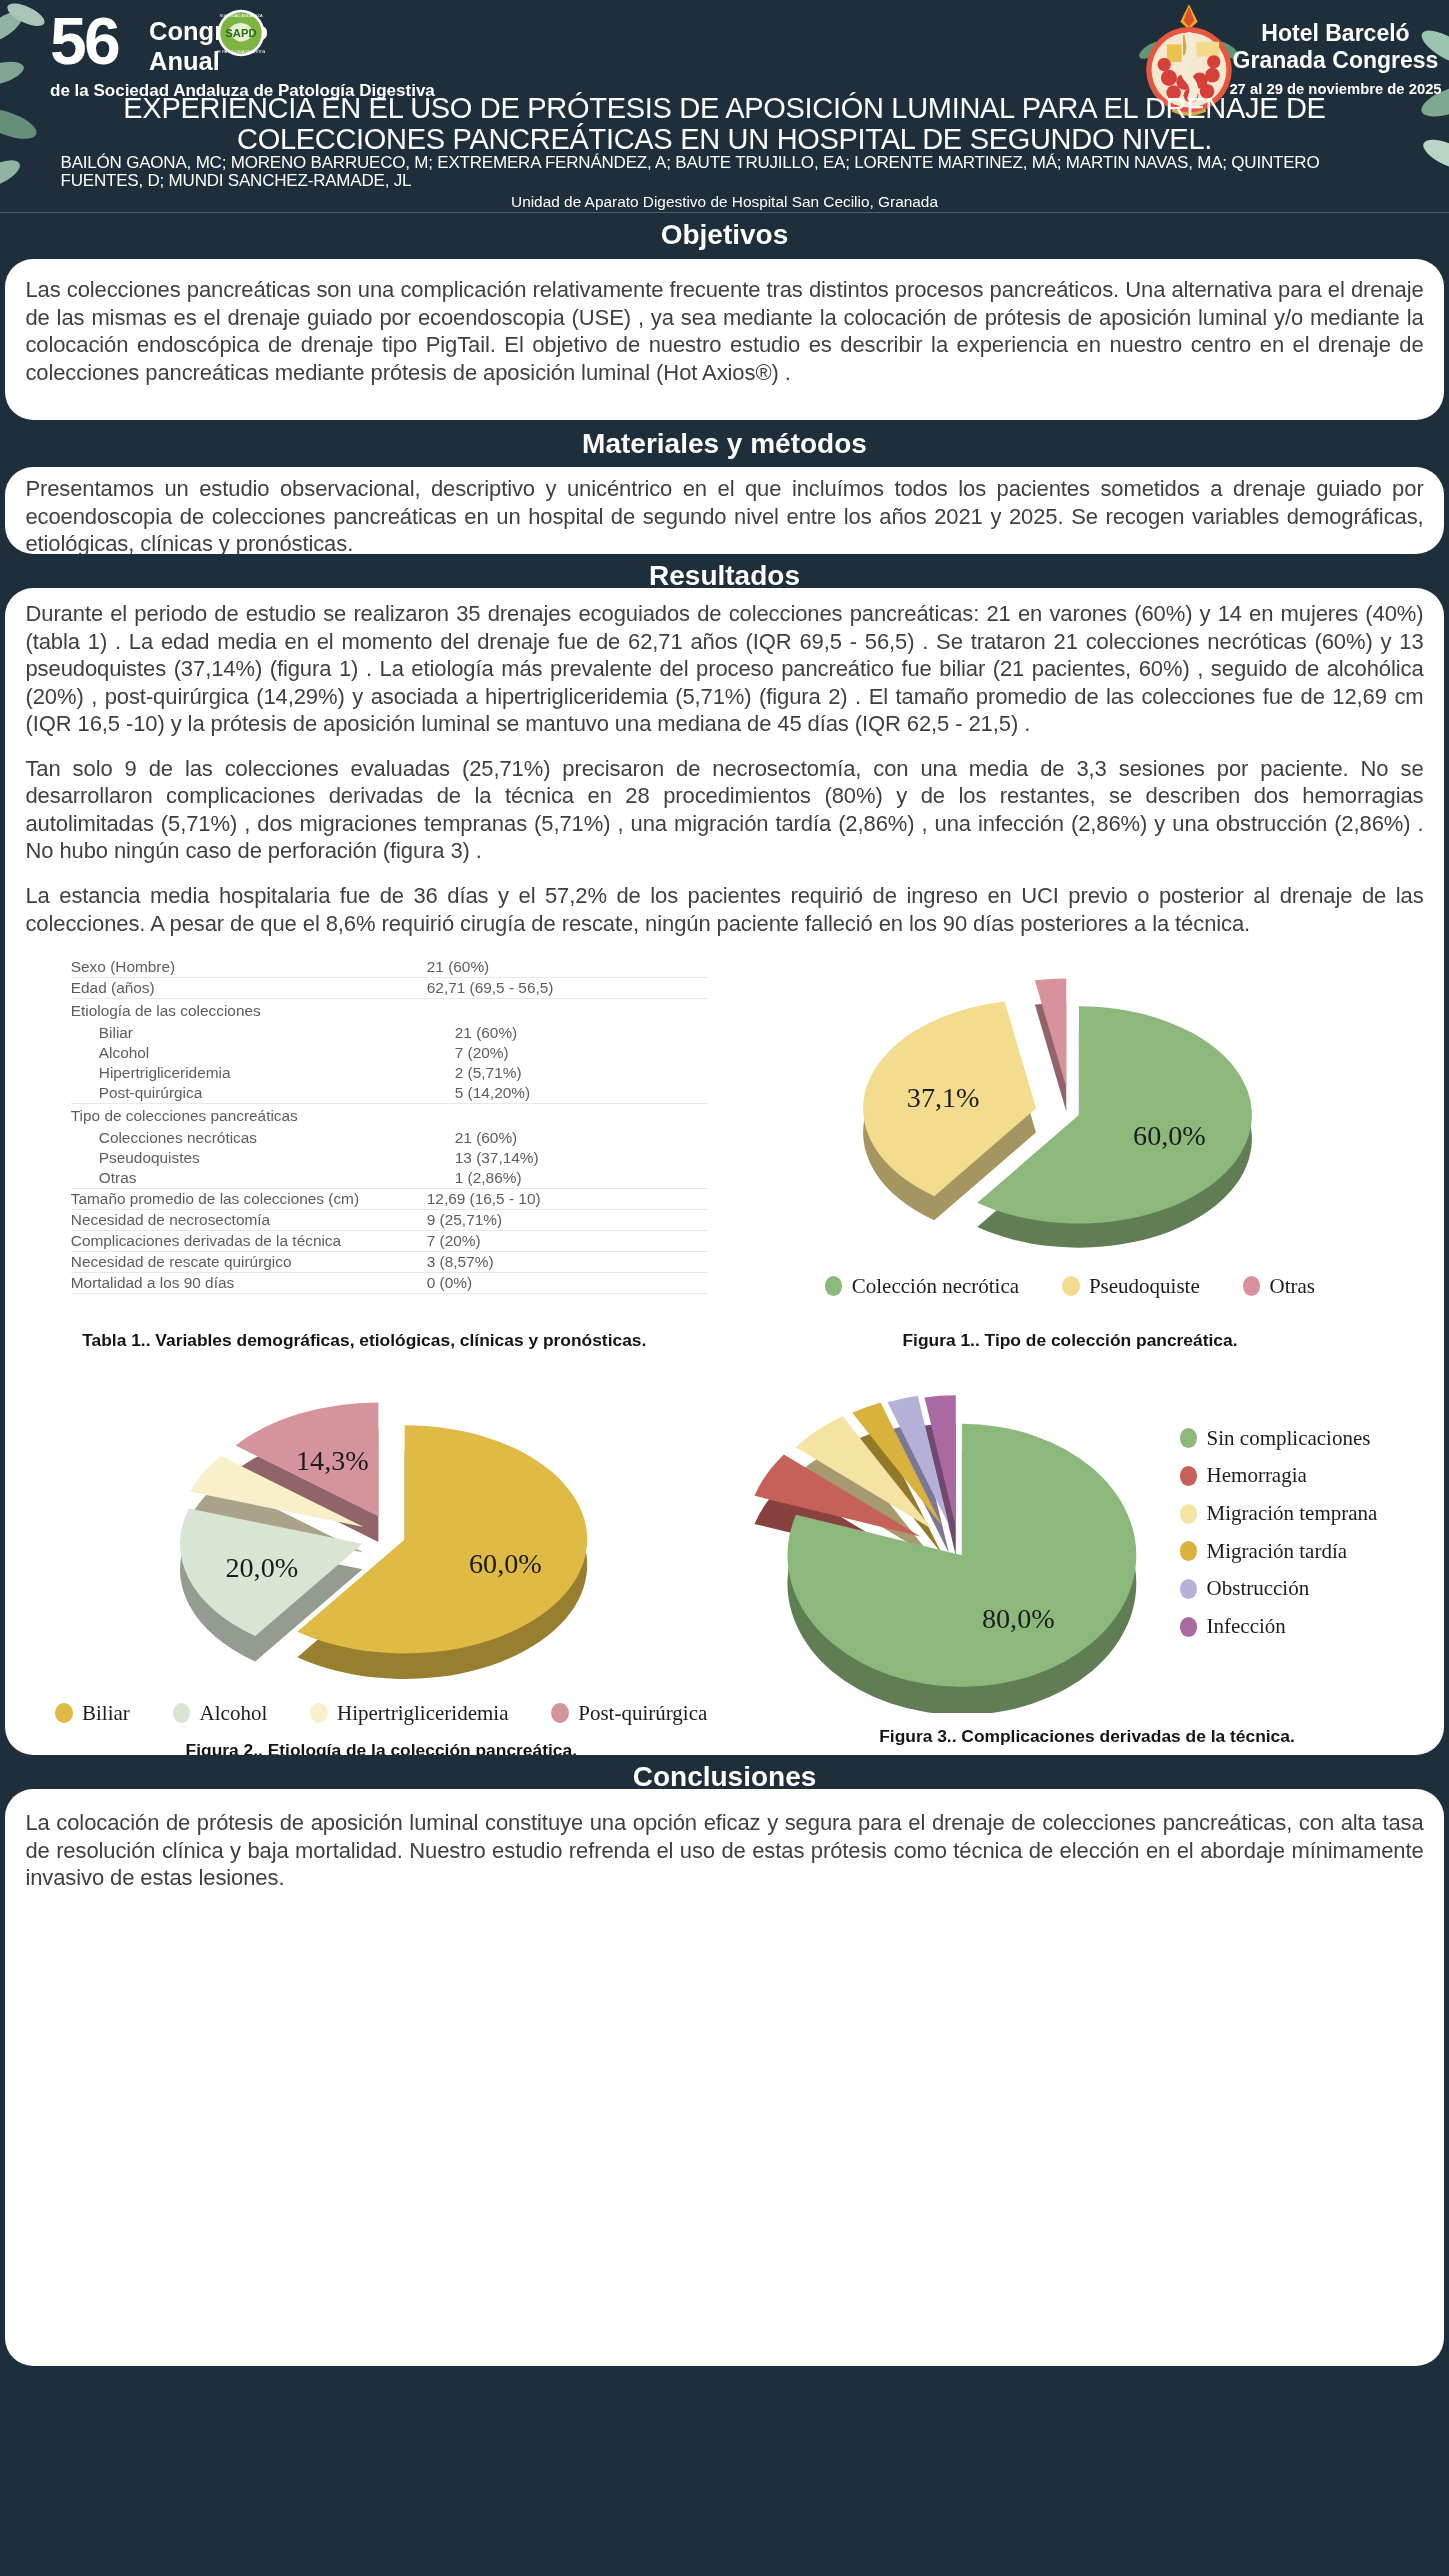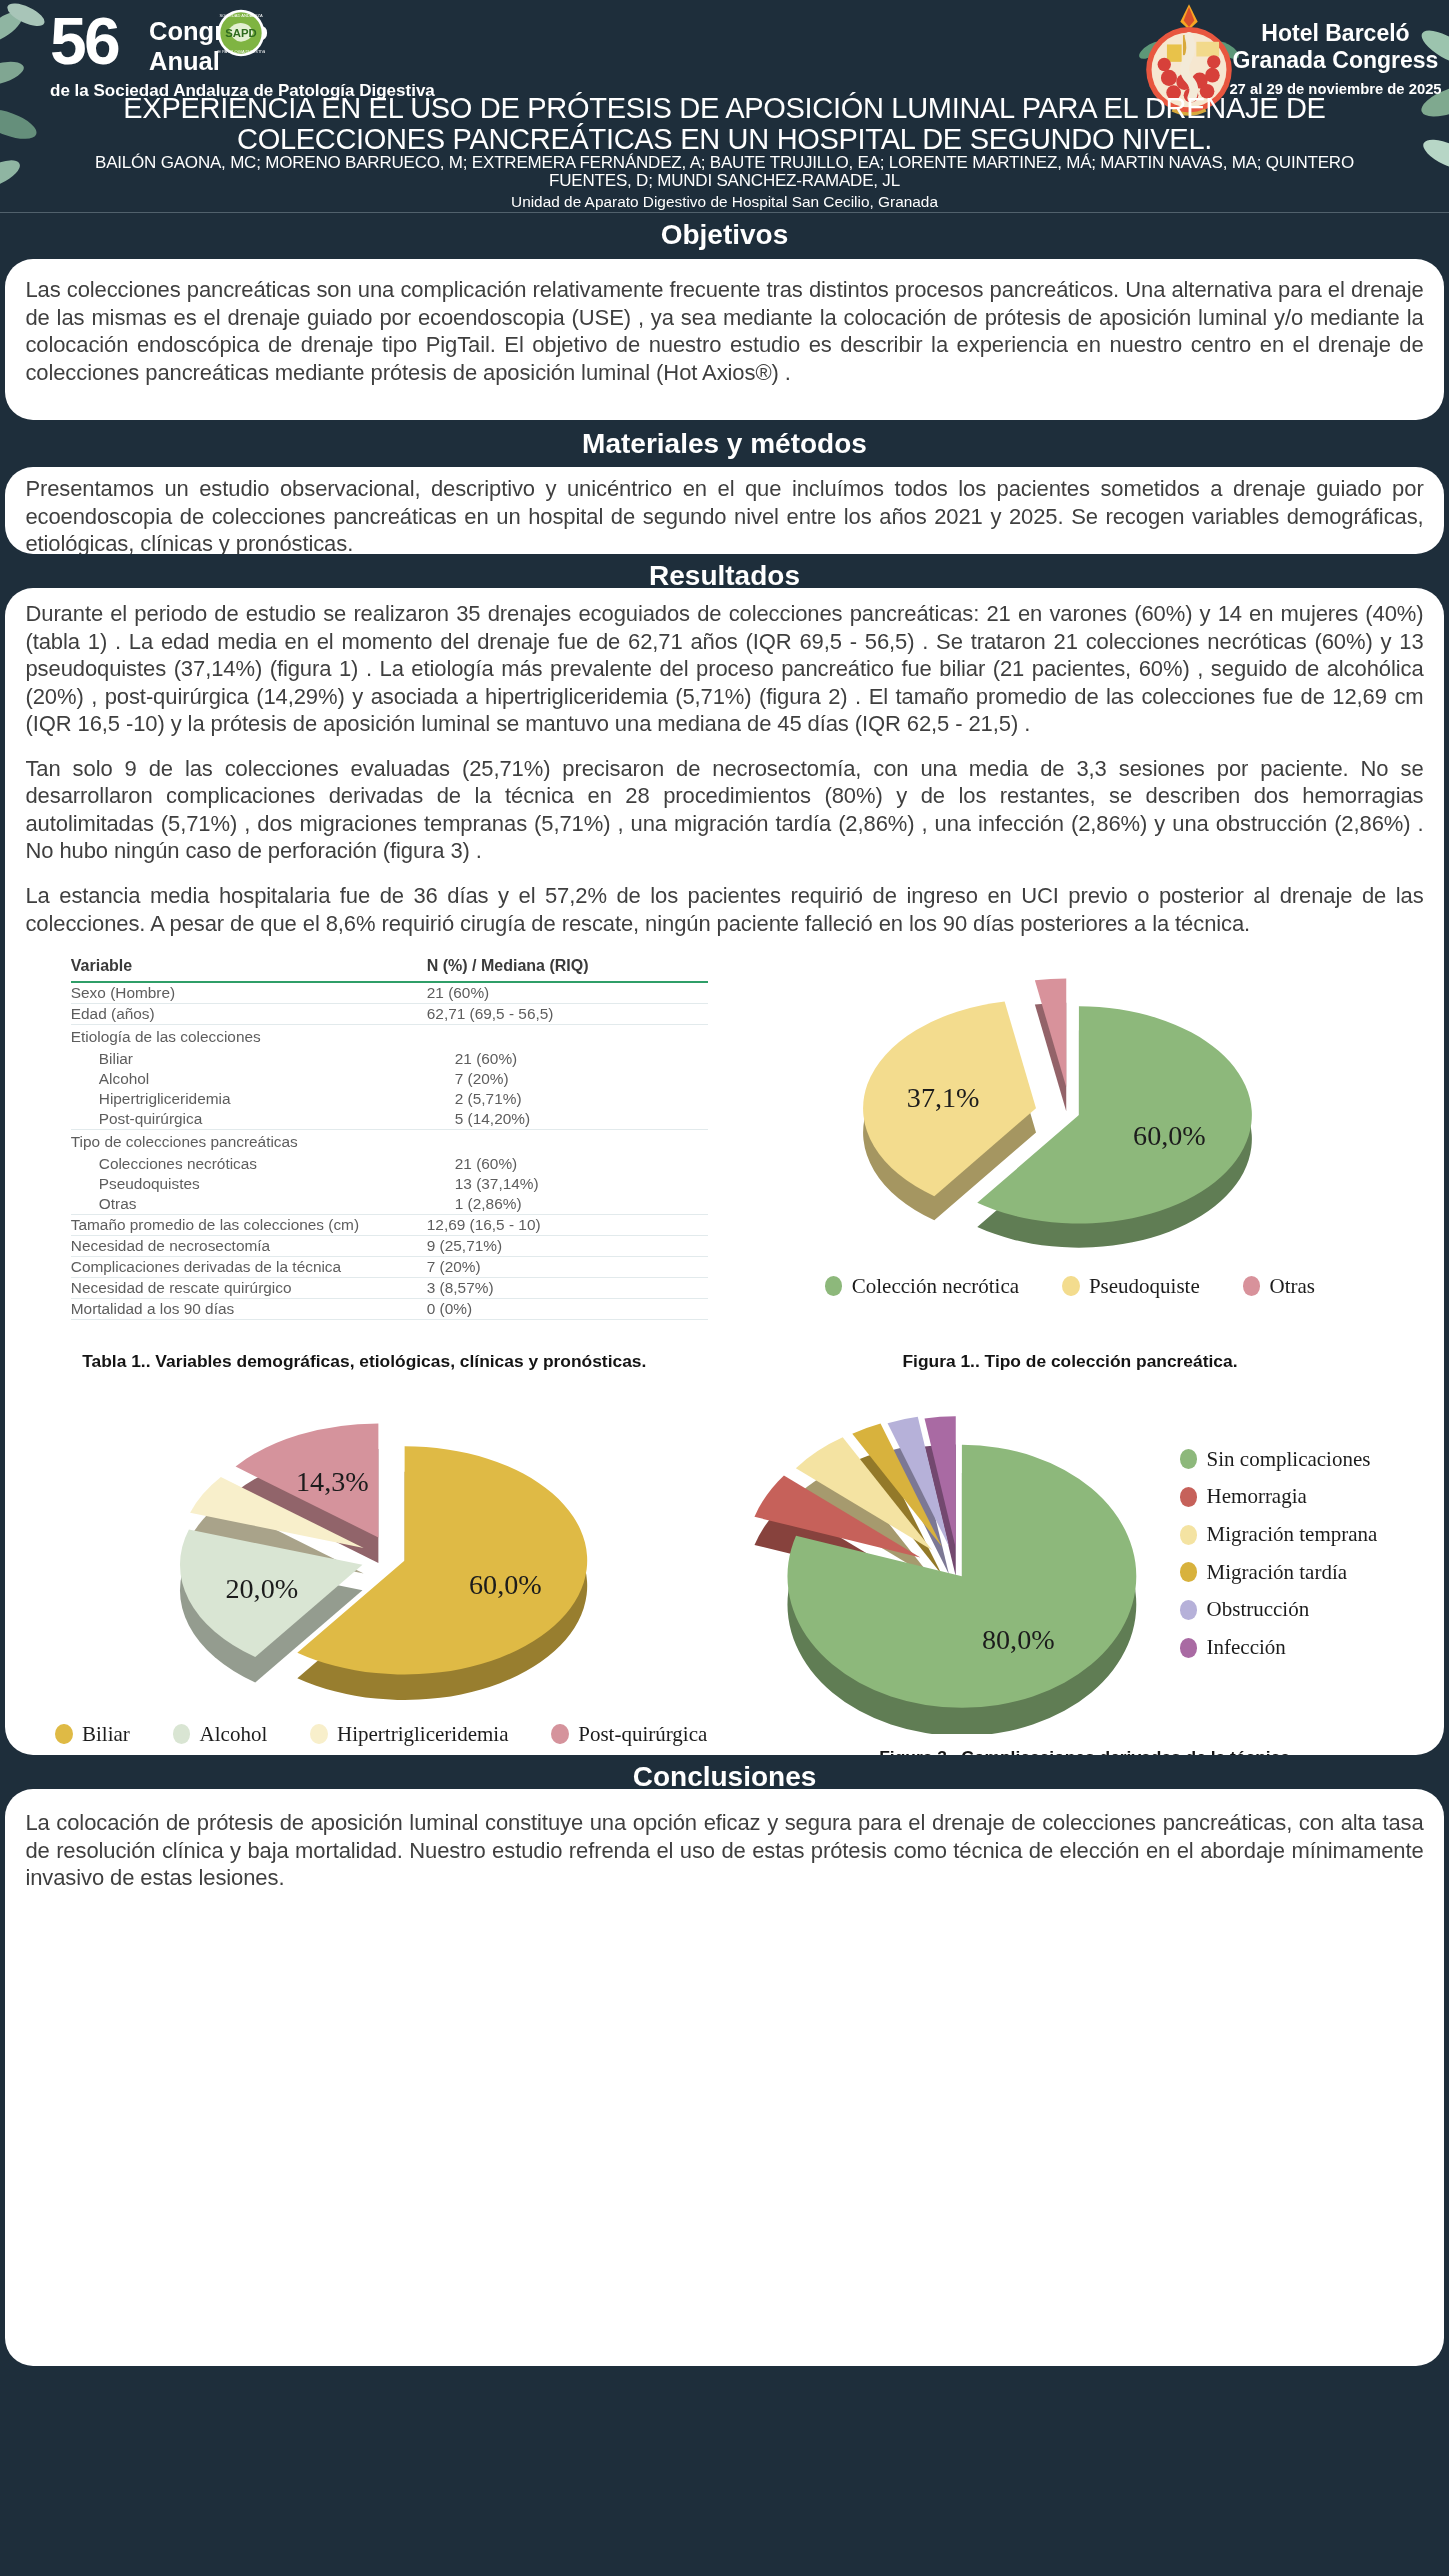--- a/index.html
+++ b/index.html
@@ -11,21 +11,21 @@
   .congreso{position:absolute;left:149px;top:17.4px;font-size:25.5px;line-height:29.5px;font-weight:bold;color:#fff;}
   .hdr-sub{position:absolute;left:50px;top:81px;font-size:17px;font-weight:bold;color:#fff;}
   .sapd{position:absolute;left:217px;top:9.4px;width:48px;height:48px;}
   .venue{position:absolute;left:1228px;top:20px;width:215px;text-align:center;color:#fff;}
   .venue .v1{font-size:23px;line-height:27px;font-weight:bold;}
   .venue .vd{font-size:14.8px;font-weight:bold;margin-top:6.7px;}
   .pome{position:absolute;left:1132px;top:2.7px;}
   .leafL{position:absolute;left:-9.4px;top:0;}
   .leafR{position:absolute;right:-6.7px;top:6.7px;}
   .title{position:absolute;top:93px;left:50%;transform:translateX(-50%);width:1369px;text-align:center;color:#fff;font-size:29px;line-height:31px;font-weight:400;letter-spacing:-0.3px;}
-  .authors{position:absolute;top:154px;left:50%;transform:translateX(-50%);width:1328px;text-align:center;color:#fff;font-size:17px;line-height:18px;letter-spacing:-0.2px;}
+  .authors{position:absolute;top:154px;left:50%;transform:translateX(-50%);width:1328px;text-align:left;color:#fff;font-size:17px;line-height:18px;letter-spacing:-0.2px;}
   .affil{position:absolute;top:193px;left:0;right:0;text-align:center;color:#fff;font-size:15.4px;}
 
   
   .sec-bar{background:#1e2e3b;color:#fff;text-align:center;font-weight:bold;box-sizing:border-box;}
   .bar70{height:47px;line-height:47px;font-size:28px;}
   .bar64{height:34px;line-height:43px;font-size:28px;}
   #bar-objetivos{border-top:1.3px solid #51616c;line-height:44px;}
   .panel{margin:0 5.4px;background:#ffffff;overflow:hidden;box-sizing:border-box;border-radius:28px;}
   .body-text{color:#3f3f3f;font-size:22px;line-height:27.5px;text-align:justify;letter-spacing:-0.1px;}
   #panel-objetivos{height:161px;padding:17.4px 20px 0;}
@@ -156,24 +156,20 @@
 
 <div class="sec-bar bar64">Resultados</div>
 <div id="panel-resultados" class="panel">
   <div id="res-p1" class="body-text">Durante el periodo de estudio se realizaron 35 drenajes ecoguiados de colecciones pancreáticas: 21 en varones (60%) y 14 en mujeres (40%) (tabla 1) . La edad media en el momento del drenaje fue de 62,71 años (IQR 69,5 - 56,5) . Se trataron 21 colecciones necróticas (60%) y 13 pseudoquistes (37,14%) (figura 1) . La etiología más prevalente del proceso pancreático fue biliar (21 pacientes, 60%) , seguido de alcohólica (20%) , post-quirúrgica (14,29%) y asociada a hipertrigliceridemia (5,71%) (figura 2) . El tamaño promedio de las colecciones fue de 12,69 cm (IQR 16,5 -10) y la prótesis de aposición luminal se mantuvo una mediana de 45 días (IQR 62,5 - 21,5) .</div>
   <div id="res-p2" class="body-text">Tan solo 9 de las colecciones evaluadas (25,71%) precisaron de necrosectomía, con una media de 3,3 sesiones por paciente. No se desarrollaron complicaciones derivadas de la técnica en 28 procedimientos (80%) y de los restantes, se describen dos hemorragias autolimitadas (5,71%) , dos migraciones tempranas (5,71%) , una migración tardía (2,86%) , una infección (2,86%) y una obstrucción (2,86%) . No hubo ningún caso de perforación (figura 3) .</div>
   <div id="res-p3" class="body-text">La estancia media hospitalaria fue de 36 días y el 57,2% de los pacientes requirió de ingreso en UCI previo o posterior al drenaje de las colecciones. A pesar de que el 8,6% requirió cirugía de rescate, ningún paciente falleció en los 90 días posteriores a la técnica.</div>
 
   <div class="tf-row">
     <div class="table-col">
       <div class="tbl">
-        <div class="tbl-head">
-          <span class="th1">Variable</span>
-          <span class="th2">N (%) / Mediana (RIQ)</span>
-        </div>
         <div id="table-body">
             <div class="t-row sep">
               <span class="t-label">Sexo (Hombre)</span>
               <span class="t-val">21 (60%)</span>
             </div>
             <div class="t-row sep">
               <span class="t-label">Edad (años)</span>
               <span class="t-val">62,71 (69,5 - 56,5)</span>
             </div>
             <div class="t-row group">

